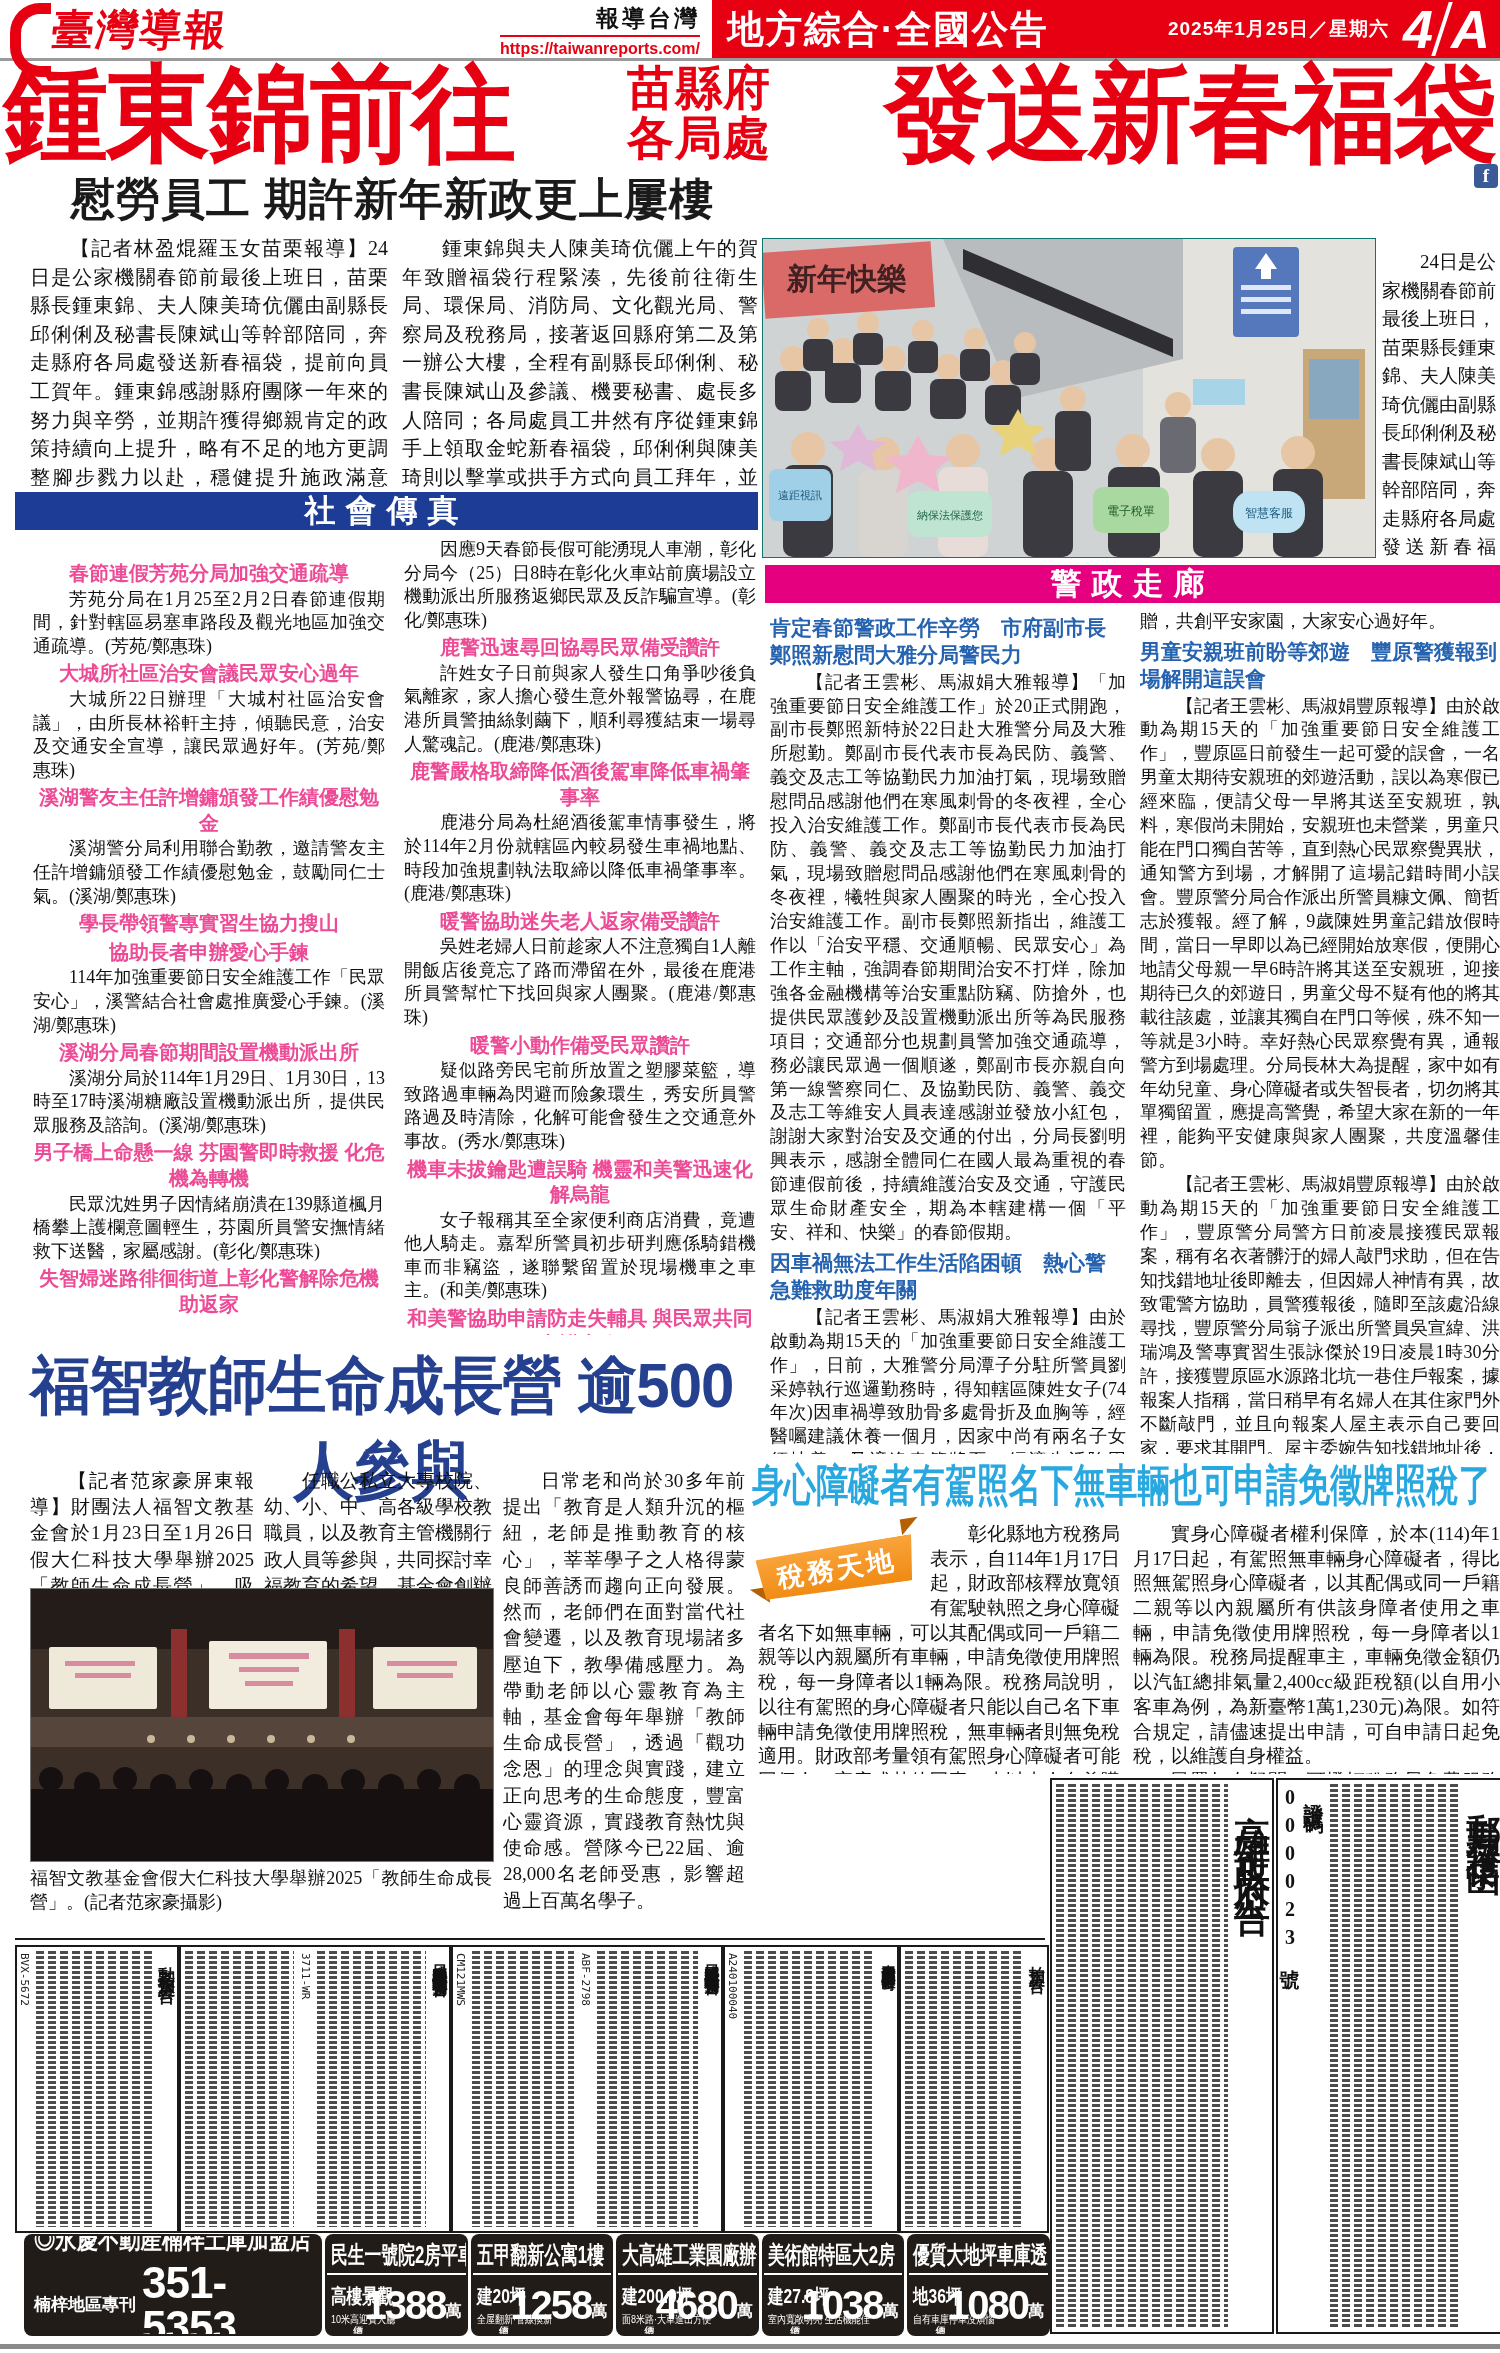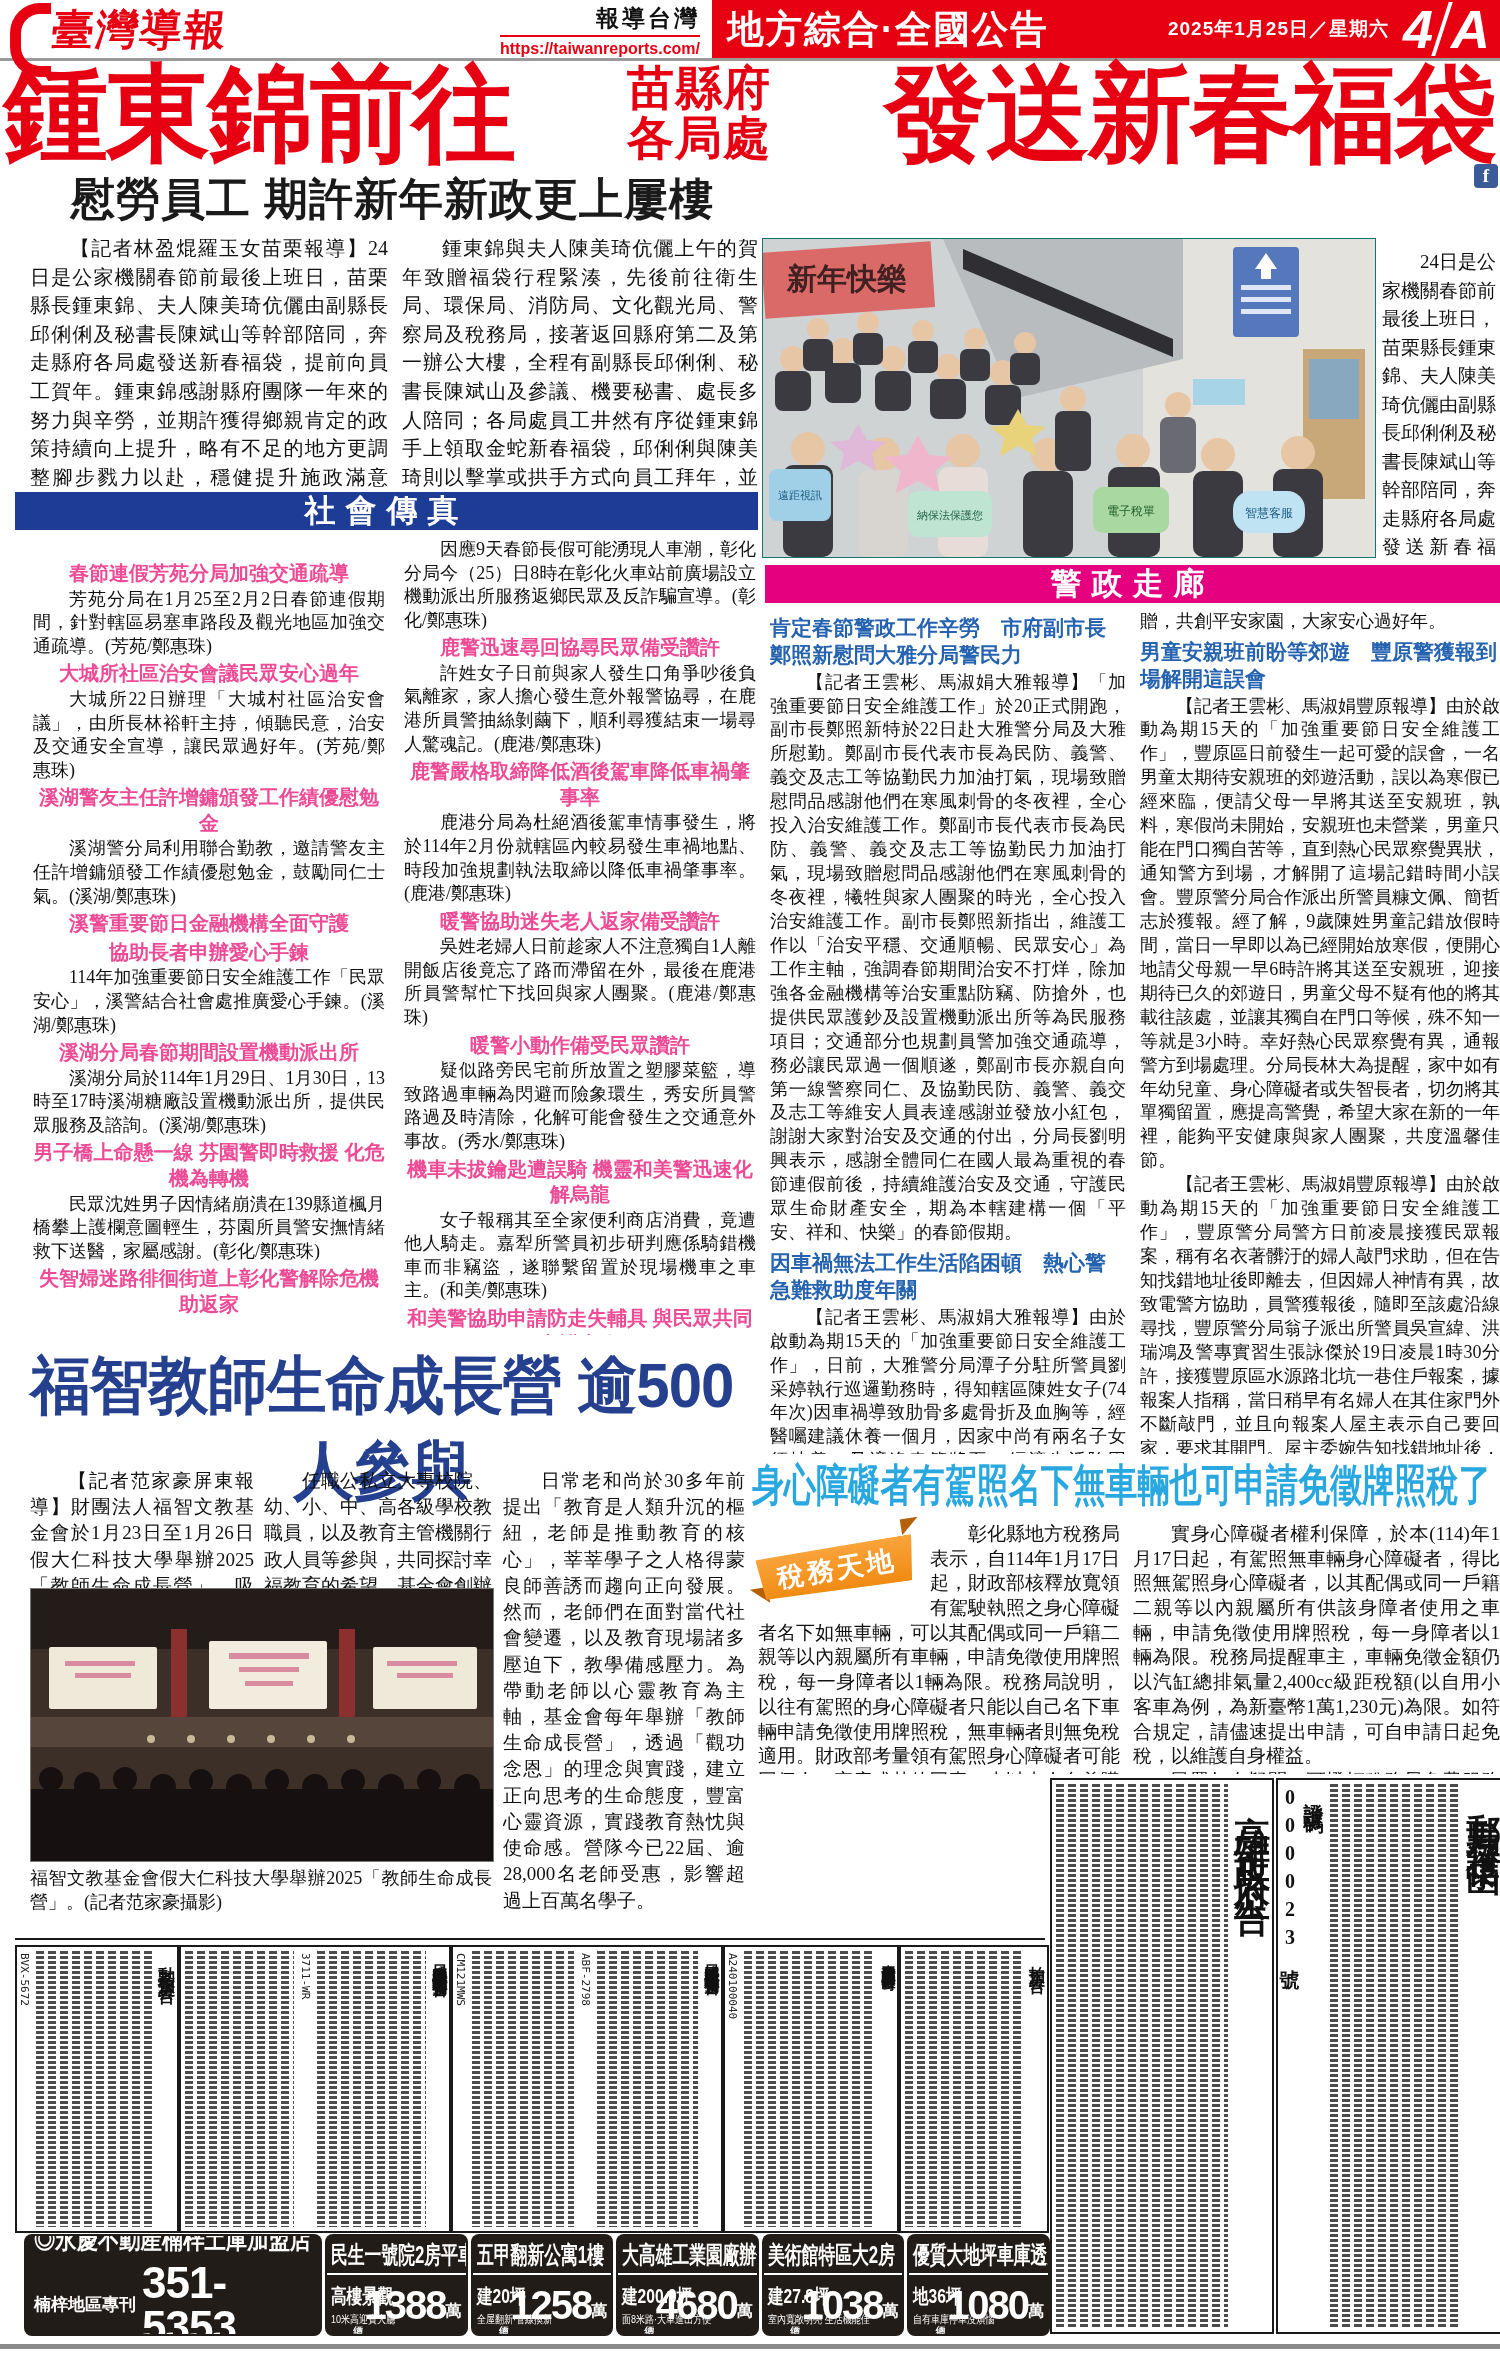--- a/index.html
+++ b/index.html
@@ -244,21 +244,21 @@
   <div class="bar bar-social">
     <span>社會傳真</span>
   </div>
   <div class="newscol social-a">
     <div class="itm-h">春節連假芳苑分局加強交通疏導</div>
     <p class="itm-b ind">芳苑分局在1月25至2月2日春節連假期間，針對轄區易塞車路段及觀光地區加強交通疏導。(芳苑/鄭惠珠)</p>
     <div class="itm-h">大城所社區治安會議民眾安心過年</div>
     <p class="itm-b ind">大城所22日辦理「大城村社區治安會議」，由所長林裕軒主持，傾聽民意，治安及交通安全宣導，讓民眾過好年。(芳苑/鄭惠珠)</p>
     <div class="itm-h">溪湖警友主任許增鏞頒發工作績優慰勉金</div>
     <p class="itm-b ind">溪湖警分局利用聯合勤教，邀請警友主任許增鏞頒發工作績優慰勉金，鼓勵同仁士氣。(溪湖/鄭惠珠)</p>
-    <div class="itm-h">溪警重要節日金融機構全面守護</div>
+    <div class="itm-h">學長帶領警專實習生協力搜山</div>
     <div class="itm-h">協助長者申辦愛心手鍊</div>
     <p class="itm-b ind">114年加強重要節日安全維護工作「民眾安心」，溪警結合社會處推廣愛心手鍊。(溪湖/鄭惠珠)</p>
     <div class="itm-h">溪湖分局春節期間設置機動派出所</div>
     <p class="itm-b ind">溪湖分局於114年1月29日、1月30日，13時至17時溪湖糖廠設置機動派出所，提供民眾服務及諮詢。(溪湖/鄭惠珠)</p>
     <div class="itm-h">男子橋上命懸一線 芬園警即時救援 化危機為轉機</div>
     <p class="itm-b ind">民眾沈姓男子因情緒崩潰在139縣道楓月橋攀上護欄意圖輕生，芬園所員警安撫情緒救下送醫，家屬感謝。(彰化/鄭惠珠)</p>
     <div class="itm-h">失智婦迷路徘徊街道上彰化警解除危機助返家</div>
 
   </div>
   <div class="newscol social-b">

